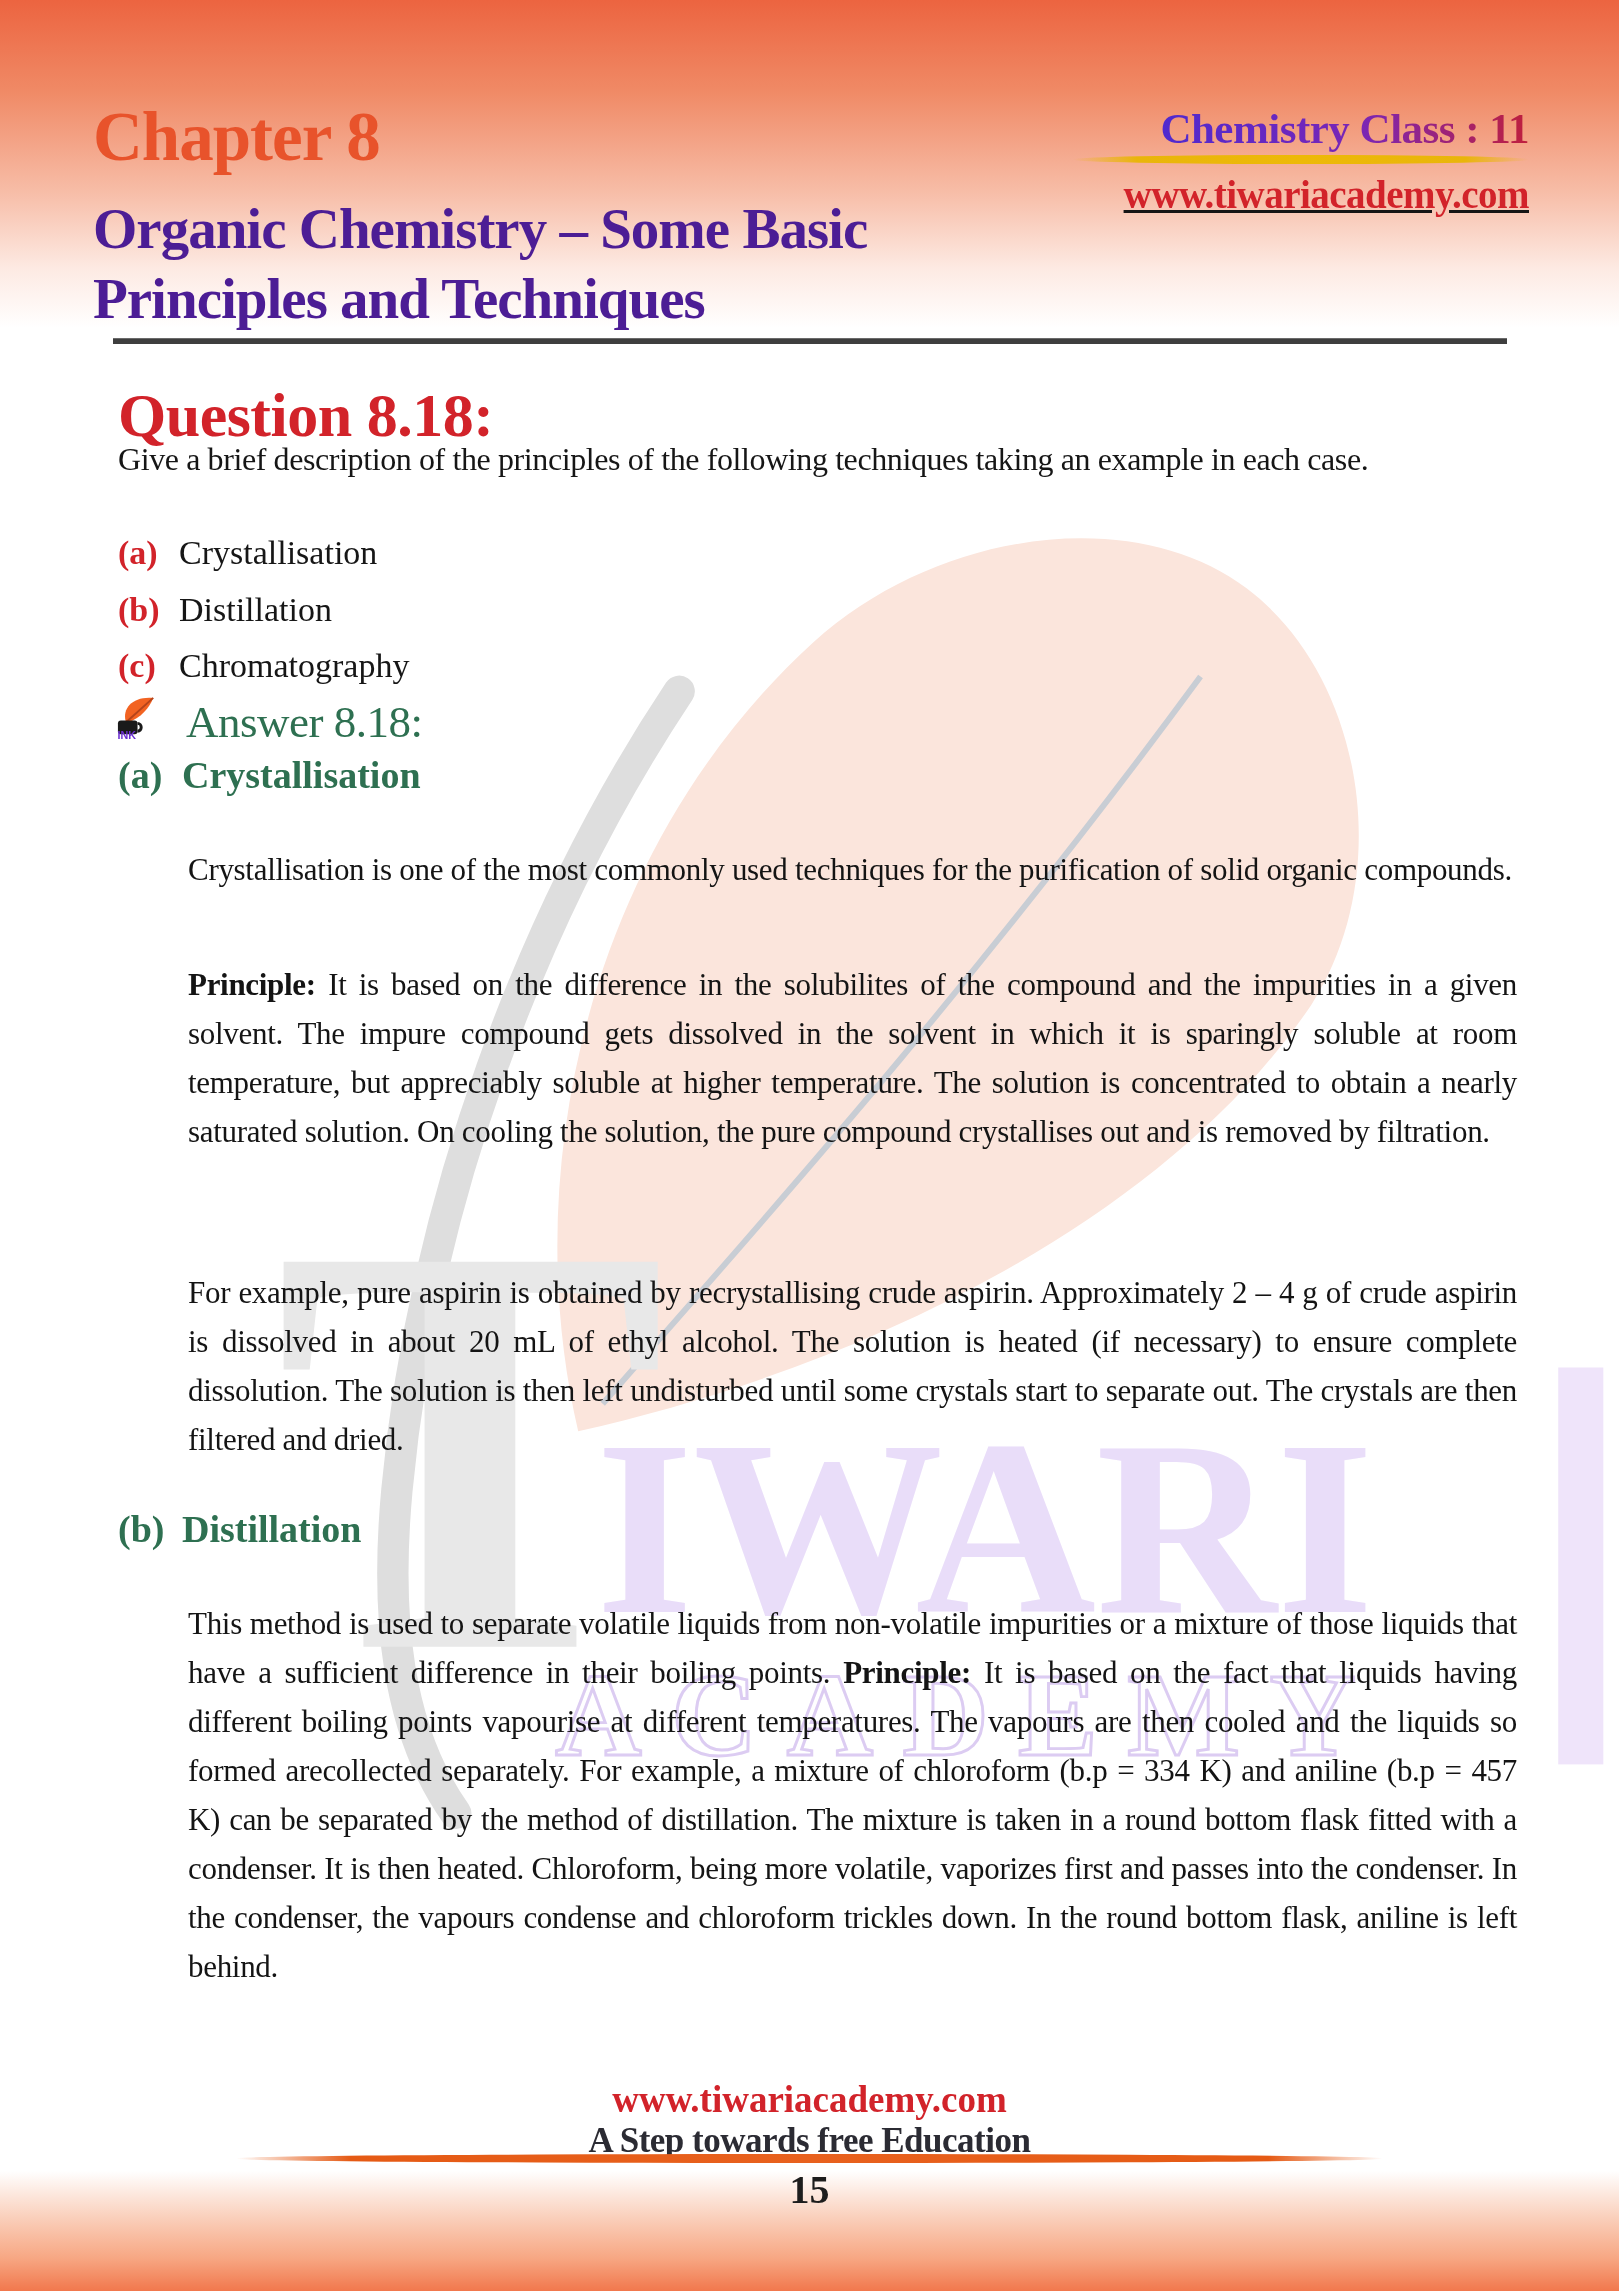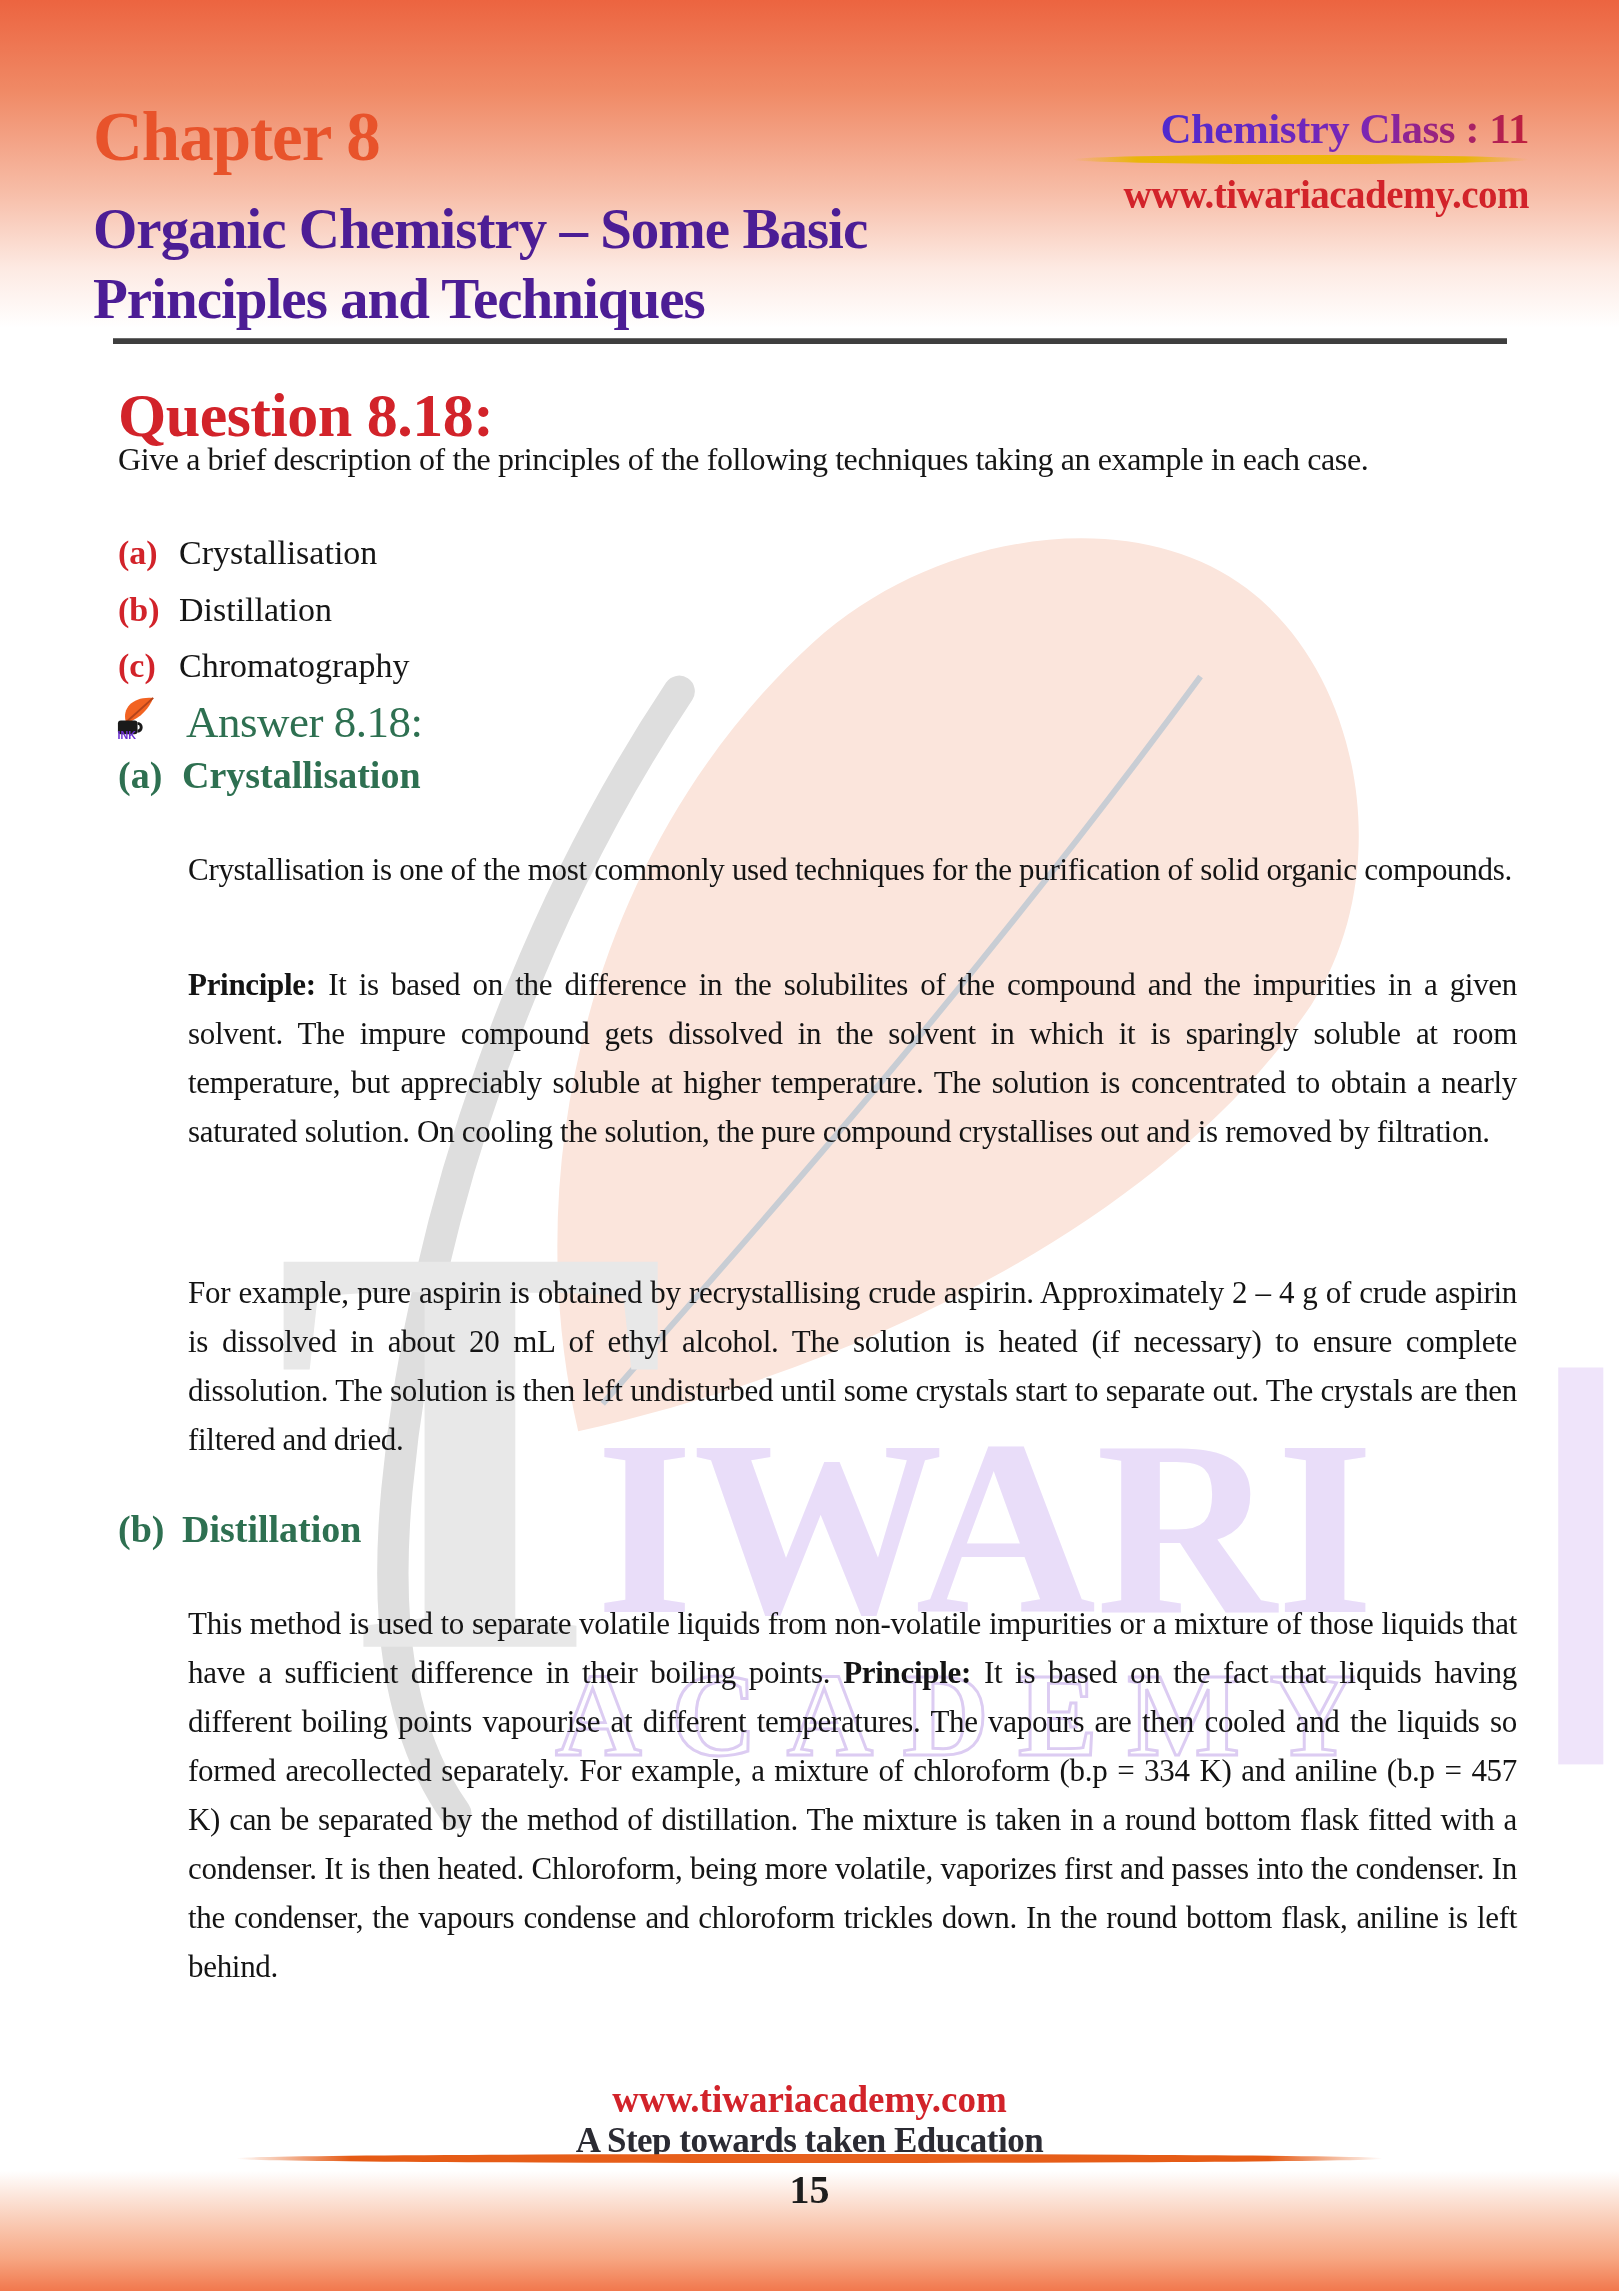--- a/index.html
+++ b/index.html
@@ -20,21 +20,21 @@
   .band-bottom{
     position:absolute;left:0;top:2171px;width:100%;height:121px;z-index:0;
     background:linear-gradient(180deg,rgba(255,255,255,0) 0%,#FAD0BC 38%,#F7A783 72%,#F1764B 100%);
   }
   
   .wm{position:absolute;left:0;top:0;z-index:1;pointer-events:none;}
   
   .z{position:absolute;z-index:2;}
   .chapter{left:93px;top:98px;font-size:69px;font-weight:700;color:#E8532B;letter-spacing:-1px;}
   .title{left:93px;top:194px;font-size:57px;line-height:70px;font-weight:700;color:#4c1d95;letter-spacing:-1px;}
-  .hdr-right{right:90px;top:104px;text-align:right;width:510px;}
+  .hdr-right{right:90px;top:104px;text-align:right;width:510px;text-decoration:underline;}
   .course{
     font-size:43px;font-weight:700;letter-spacing:-0.5px;
     background:linear-gradient(90deg,#4F2ACF 0%,#7B26B4 55%,#BF1F3C 100%);
     -webkit-background-clip:text;background-clip:text;color:transparent;
     display:inline-block;
   }
   .gold-divider{
     margin:2px 0 7.8px auto;width:456px;height:8.8px;border-radius:50%;
     background:linear-gradient(90deg,rgba(232,178,10,0) 0%,#E9B50B 14%,#EDB908 50%,#E9B50B 86%,rgba(232,178,10,0) 100%);
   }
@@ -134,18 +134,18 @@
   <p class="z body-p p3">For example, pure aspirin is obtained by recrystallising crude aspirin. Approximately 2 – 4 g of crude aspirin is dissolved in about 20 mL of ethyl alcohol. The solution is heated (if necessary) to ensure complete dissolution. The solution is then left undisturbed until some crystals start to separate out. The crystals are then filtered and dried.</p>
 
   <div class="z part-title pt-b">
     <span class="mk">(b)</span><span>Distillation</span>
   </div>
   <p class="z body-p p4">
     <span>This method is used to separate volatile liquids from non-volatile impurities or a mixture of those liquids that have a sufficient difference in their boiling points. </span><span class="bold">Principle:</span><span> It is based on the fact that liquids having different boiling points vapourise at different temperatures. The vapours are then cooled and the liquids so formed arecollected separately. For example, a mixture of chloroform (b.p = 334 K) and aniline  (b.p = 457 K) can be separated by the method of distillation. The mixture is taken in a round bottom flask fitted with a condenser. It is then heated. Chloroform, being more volatile, vaporizes first and passes into the condenser. In the condenser, the vapours condense and chloroform trickles down. In the round bottom flask, aniline is left behind.</span>
   </p>
 
   <div class="z footer-site">www.tiwariacademy.com</div>
-  <div class="z footer-tag">A Step towards taken Education</div>
+  <div class="z footer-tag">A Step towards free Education</div>
   <div class="z footer-divider"></div>
   <div class="z page-num">15</div>
 
 </div>
 
 
 </body></html>

